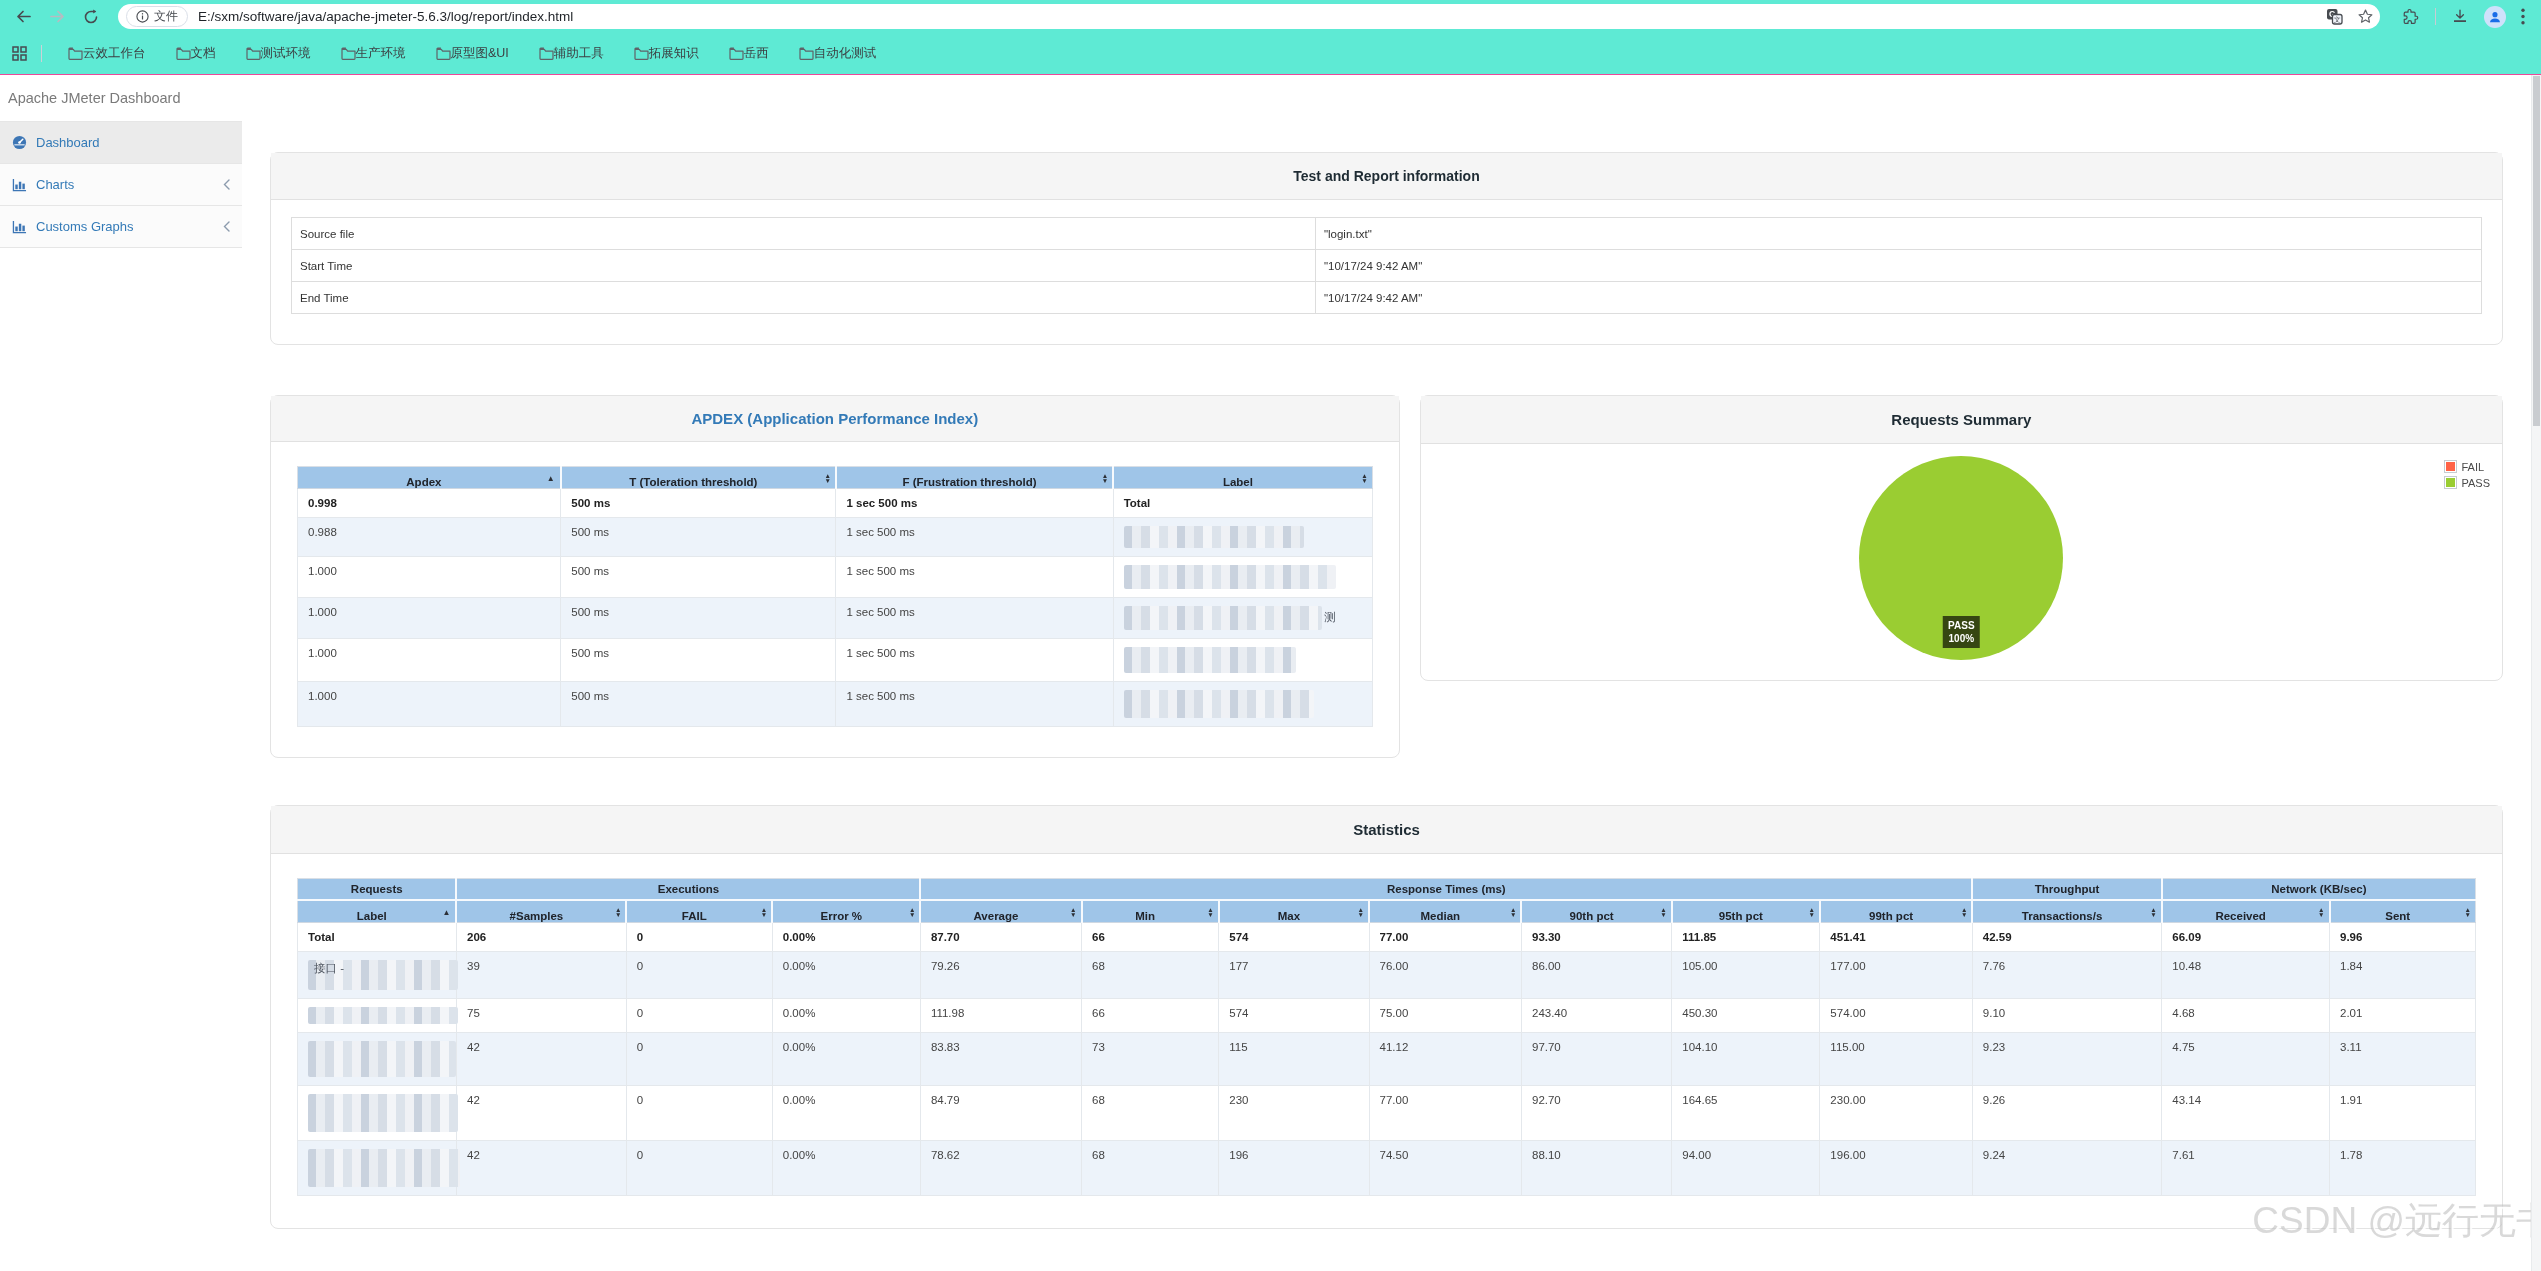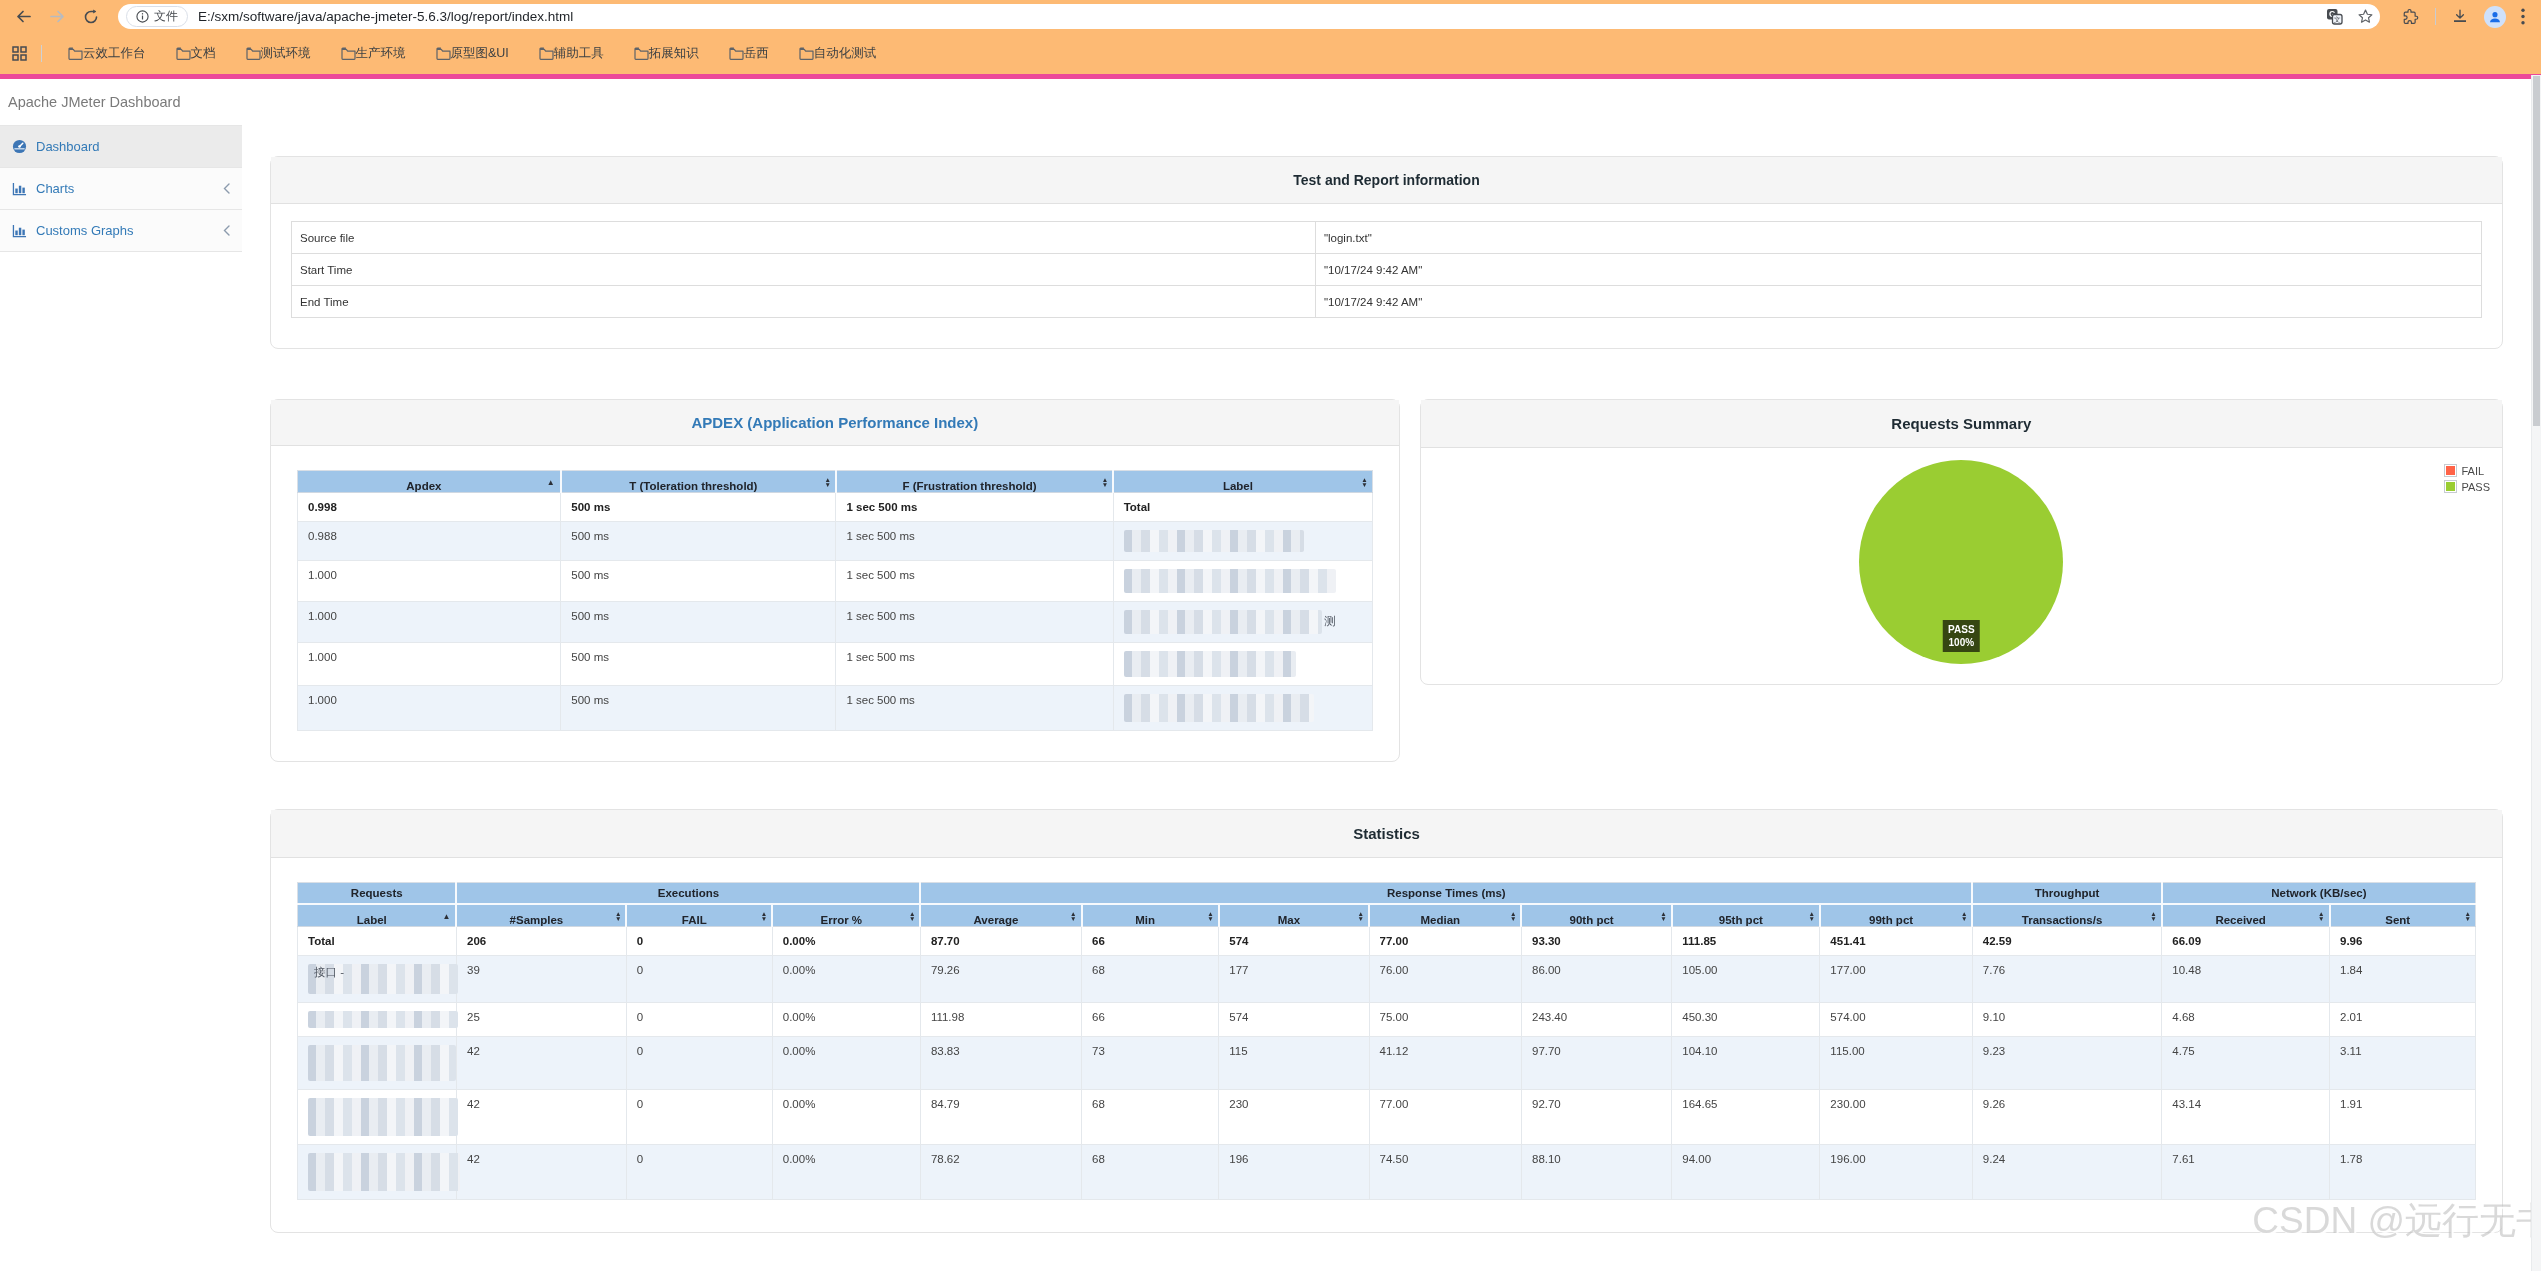--- a/index.html
+++ b/index.html
@@ -2,21 +2,21 @@
 <html><head>
 <meta charset="utf-8">
 <style>
   html,body{margin:0;padding:0;}
   body{
     width:2541px;height:1271px;overflow:hidden;position:relative;
     background:#fff;font-family:"Liberation Sans","DejaVu Sans",sans-serif;
     -webkit-font-smoothing:antialiased;
   }
   
-  .chrome{background:#fdba74;border-bottom:5px solid #ec4899;}
+  .chrome{background:#5eead4;border-bottom:1px solid #ec4899;}
   .toolbar{height:33px;display:flex;align-items:center;padding:0 10px;}
   .nav-btn{width:26px;height:26px;display:flex;align-items:center;justify-content:center;border-radius:50%;margin-right:8px;flex:0 0 auto;}
   .omnibox{flex:1;height:25px;background:#fff;border-radius:13px;display:flex;align-items:center;padding:0 6px 0 8px;margin:0 12px 0 6px;min-width:0;}
   .scheme-chip{display:flex;align-items:center;gap:5px;border:1px solid #DADFE8;border-radius:11px;padding:1px 9px;color:#474B50;font-size:12px;margin-right:10px;flex:0 0 auto;background:#fff;}
   .url-text{font-size:13.5px;color:#1F2328;white-space:nowrap;overflow:hidden;flex:1;}
   .omnibox-right{display:flex;align-items:center;gap:14px;margin-left:10px;flex:0 0 auto;}
   .toolbar-right{display:flex;align-items:center;gap:15px;padding:0 6px 0 10px;flex:0 0 auto;}
   .tb-sep{width:1px;height:17px;background:#C8CCD2;}
   .avatar{width:22px;height:22px;border-radius:50%;background:#CFE1FB;display:flex;align-items:center;justify-content:center;}
   .bookmarks{height:41px;display:flex;align-items:center;padding:0 12px;gap:10px;}
@@ -547,21 +547,21 @@
                 <td>7.76</td>
                 <td>10.48</td>
                 <td>1.84</td>
               </tr>
               <tr>
                 <td>
                   <span class="redacted" style="width:150px;">
                     <span class="mosaic" style="width:150px;height:17px;"></span>
                   </span>
                 </td>
-                <td>25</td>
+                <td>75</td>
                 <td>0</td>
                 <td>0.00%</td>
                 <td>111.98</td>
                 <td>66</td>
                 <td>574</td>
                 <td>75.00</td>
                 <td>243.40</td>
                 <td>450.30</td>
                 <td>574.00</td>
                 <td>9.10</td>

